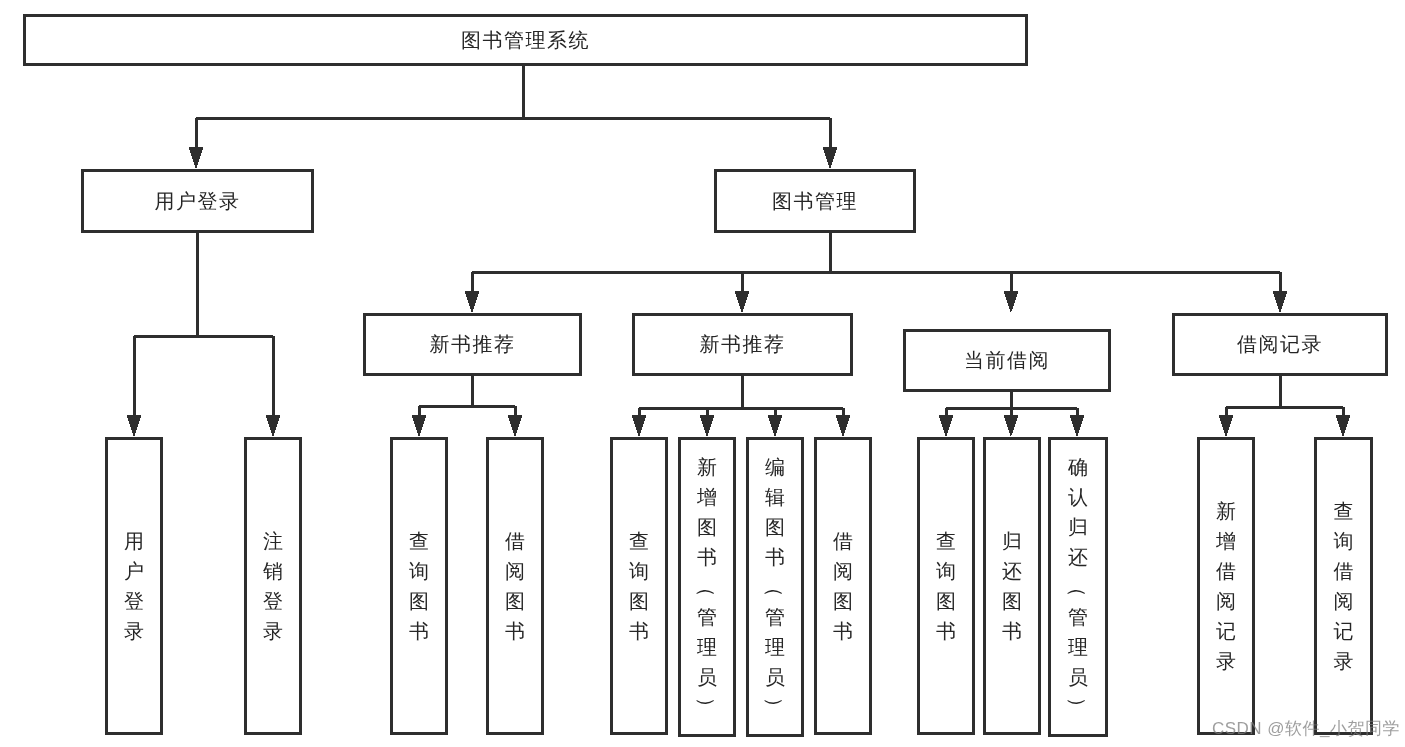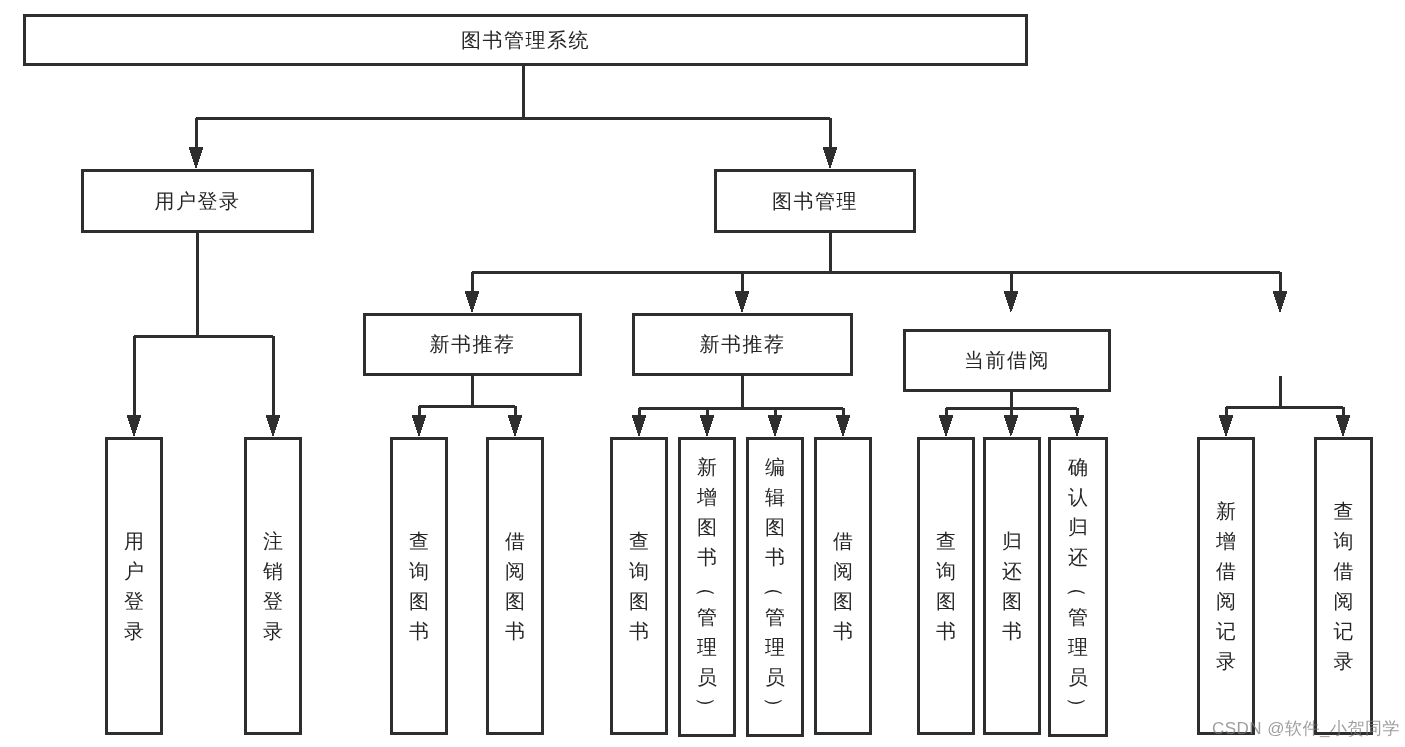--- a/index.html
+++ b/index.html
@@ -122,20 +122,21 @@
     </svg>
 
   <div class="node" style="left:81px; top:169px; width:233px; height:64px;">用户登录</div>
 
   <div class="node" style="left:23px; top:14px; width:1005px; height:52px;">图书管理系统</div>
   <div class="node" style="left:714px; top:169px; width:202px; height:64px;">图书管理</div>
 
   <div class="node" style="left:363px; top:313px; width:219px; height:63px;">新书推荐</div>
   <div class="node" style="left:632px; top:313px; width:221px; height:63px;">新书推荐</div>
   <div class="node" style="left:903px; top:329px; width:208px; height:63px;">当前借阅</div>
+  <div class="node" style="left:1172px; top:313px; width:216px; height:63px;">借阅记录</div>
 
   <div class="leaf" style="left:105px; top:437px; width:58px; height:298px;">
       <span class="vchar">用</span>
       <span class="vchar">户</span>
       <span class="vchar">登</span>
       <span class="vchar">录</span>
     </div>
   <div class="leaf" style="left:244px; top:437px; width:58px; height:298px;">
       <span class="vchar">注</span>
       <span class="vchar">销</span>

